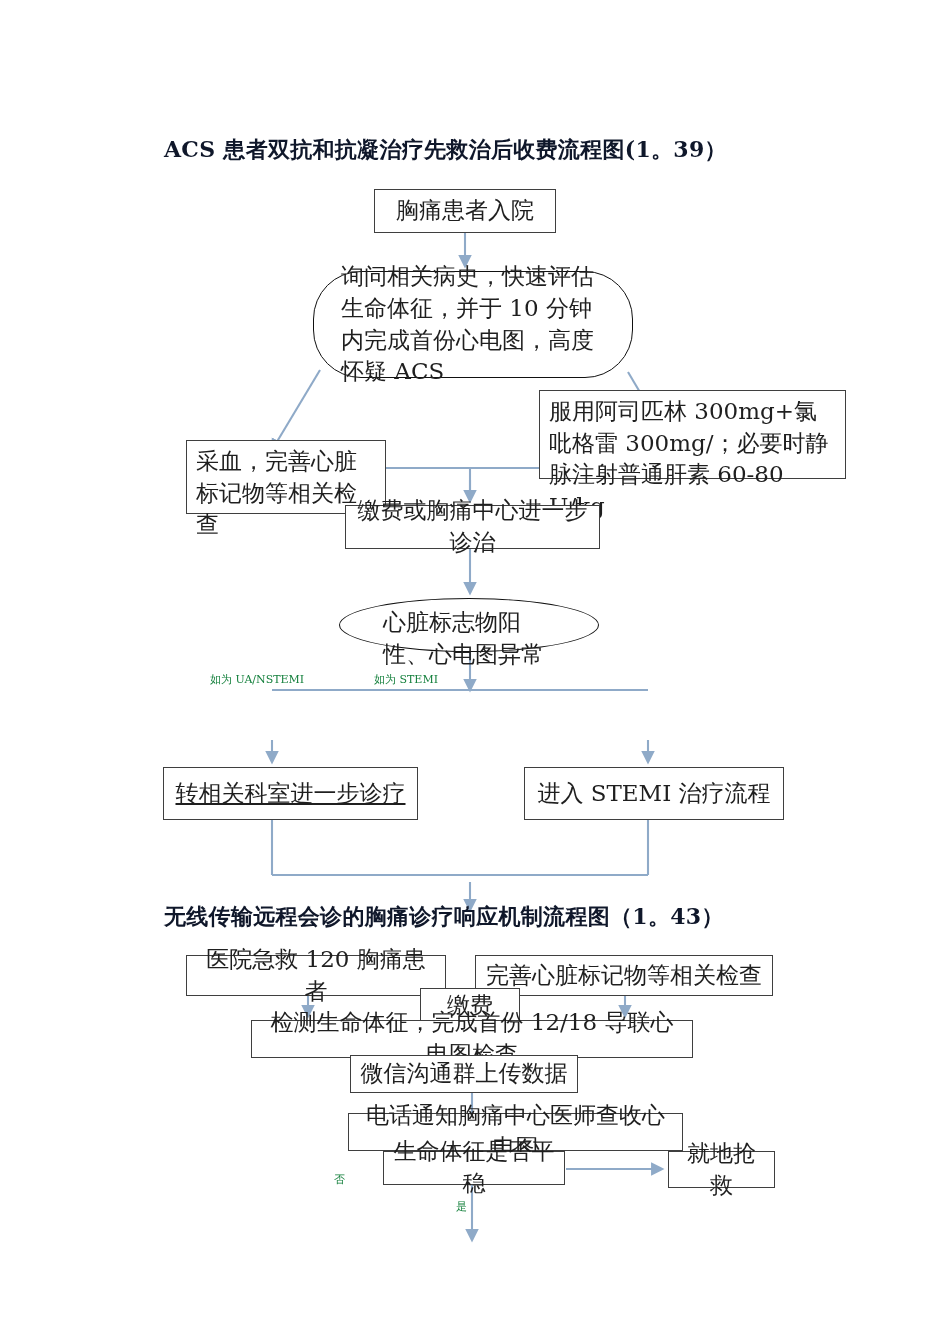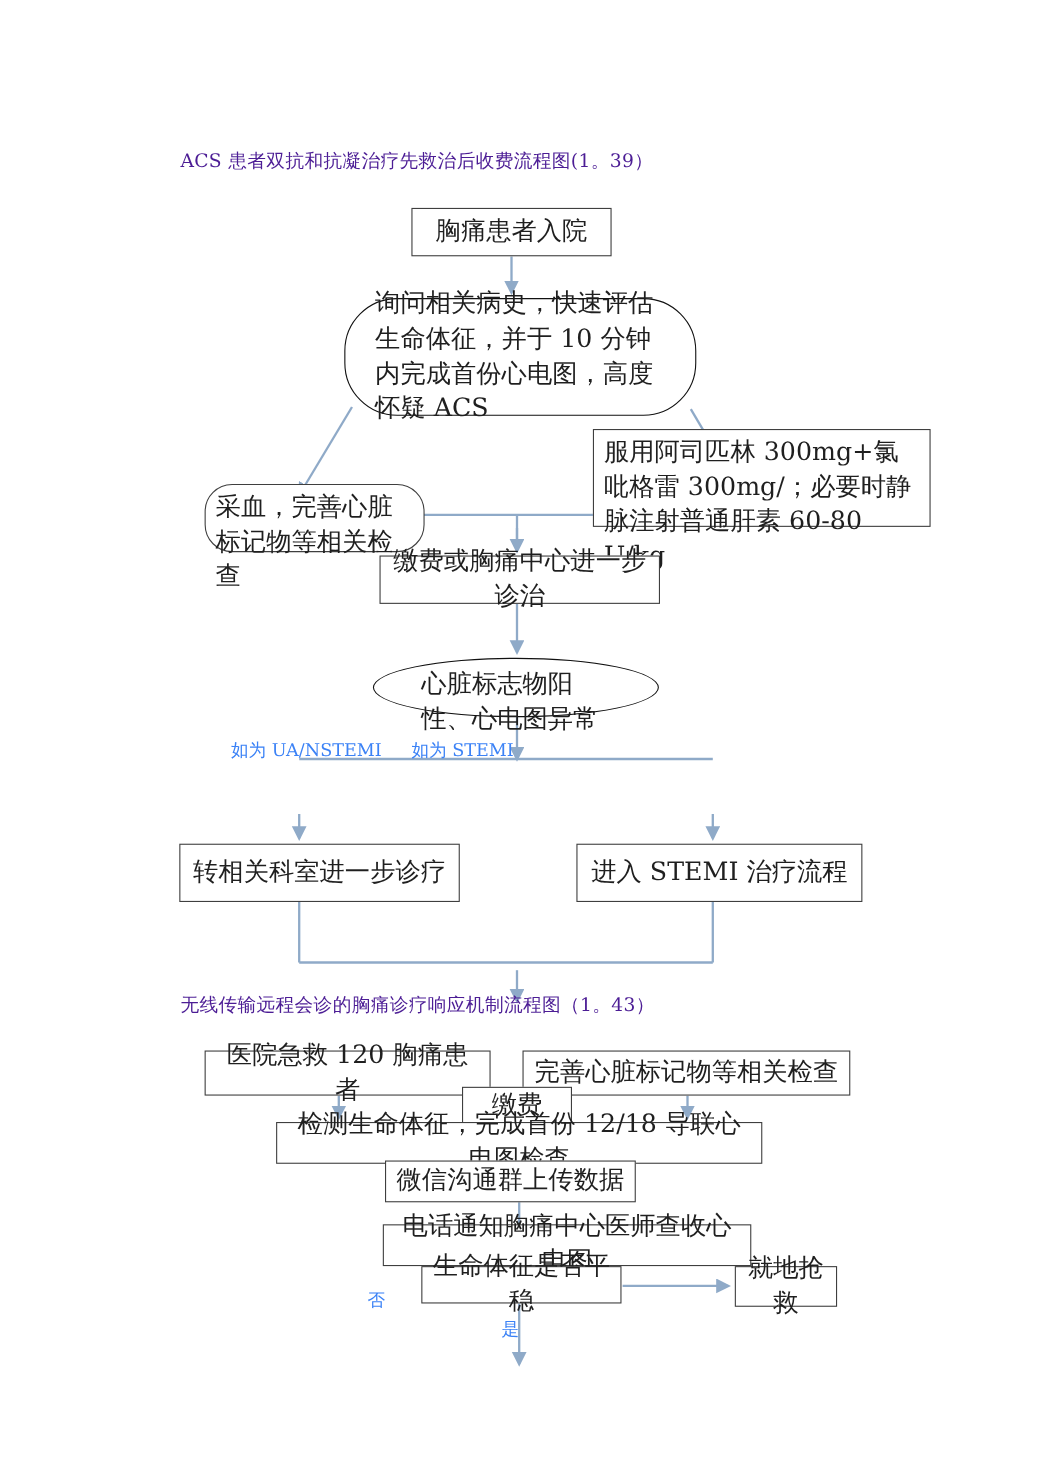--- a/index.html
+++ b/index.html
@@ -17,25 +17,25 @@
   }
   .page {
     position: absolute;
     inset: 0;
     width: 950px;
     height: 1344px;
   }
   
   .doc-title {
     position: absolute;
-    font-weight: normal;
-    font-size: 17px;
+    font-weight: bold;
+    font-size: 22px;
     letter-spacing: 0.3px;
     white-space: nowrap;
-    color: #4c1d95;
+    color: #0f172a;
   }
   #title-1 { left: 164px; top: 135px; }
   #title-2 { left: 164px; top: 902px; }
 
   
   .connectors {
     position: absolute;
     left: 0; top: 0;
     width: 950px;
     height: 1344px;
@@ -62,45 +62,45 @@
   }
   .node.roundrect {
     border-radius: 48px;
     border: 1.5px solid #111111;
   }
   .node .txt { display: block; width: 100%; }
 
   
   .edge-label {
     position: absolute;
-    font-size: 16px;
-    color: #3b82f6;
+    font-size: 11px;
+    color: #15803d;
     white-space: nowrap;
     background: transparent;
   }
 
   
   #n1-admit      { left: 374px; top: 189px;  width: 182px; height: 44px; }
   #n1-assess     { left: 313px; top: 271px;  width: 320px; height: 107px; }
-  #n1-blood      { left: 186px; top: 440px;  width: 200px; height: 62px; border-radius: 25px; }
+  #n1-blood      { left: 186px; top: 440px;  width: 200px; height: 74px; }
   #n1-drug       { left: 539px; top: 390px;  width: 307px; height: 89px; }
   #n1-pay        { left: 345px; top: 505px;  width: 255px; height: 44px; }
   #n1-positive   { left: 339px; top: 598px;  width: 260px; height: 54px; }
-  #n1-transfer   { left: 163px; top: 767px;  width: 255px; height: 53px; }
+  #n1-transfer   { left: 163px; top: 767px;  width: 255px; height: 53px; text-decoration: underline; }
   #n1-stemi      { left: 524px; top: 767px;  width: 260px; height: 53px; }
 
   
   #n2-hosp120    { left: 186px; top: 955px;  width: 260px; height: 41px; }
   #n2-township   { left: 475px; top: 955px;  width: 298px; height: 41px; }
   #n2-fee        { left: 420px; top: 988px;  width: 100px; height: 35px; }
   #n2-vitals     { left: 251px; top: 1020px; width: 442px; height: 38px; }
   #n2-wechat     { left: 350px; top: 1055px; width: 228px; height: 38px; }
   #n2-phone      { left: 310px; top: 1113px; width: 335px; height: 38px; margin-left: 38px; }
   #n2-stable     { left: 383px; top: 1151px; width: 182px; height: 34px; }
-  #n2-rescue     { left: 668px; top: 1151px; width: 93px; height: 37px; }
+  #n2-rescue     { left: 668px; top: 1151px; width: 107px; height: 37px; }
 
   .lbl-ua        { left: 210px; top: 672px; }
   .lbl-stemi     { left: 374px; top: 672px; }
   .lbl-no        { left: 334px; top: 1172px; }
   .lbl-yes       { left: 456px; top: 1199px; }
 </style>
 </head>
 <body>
 
 <div class="page">

